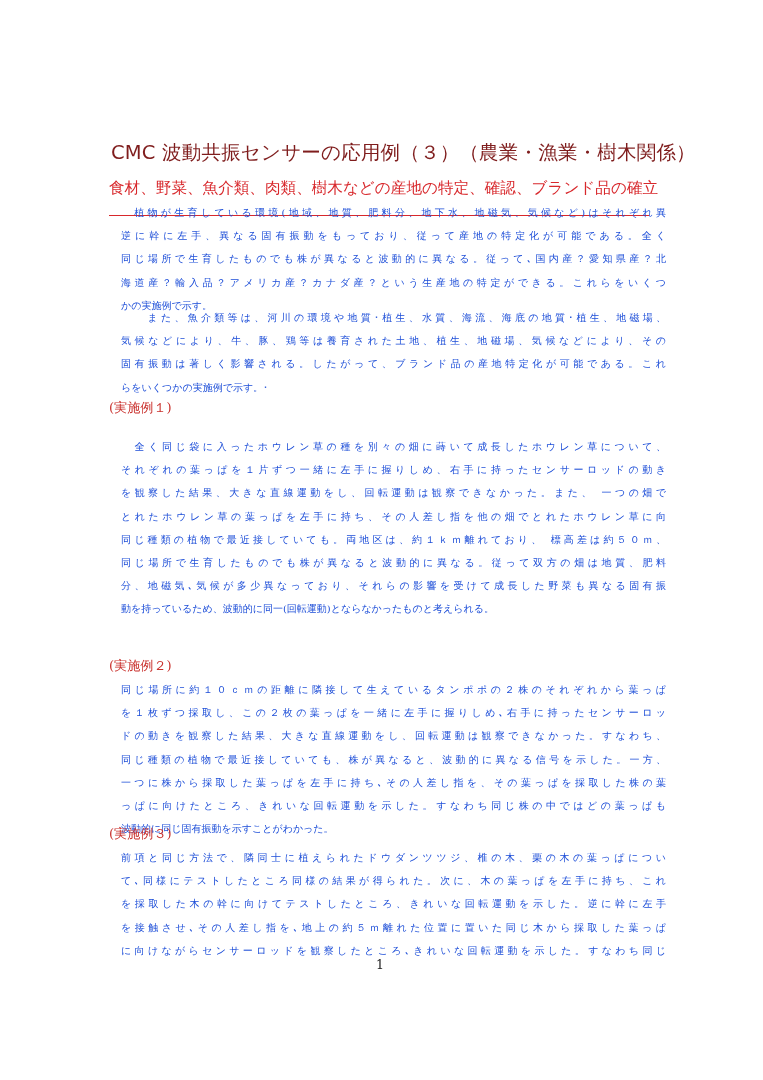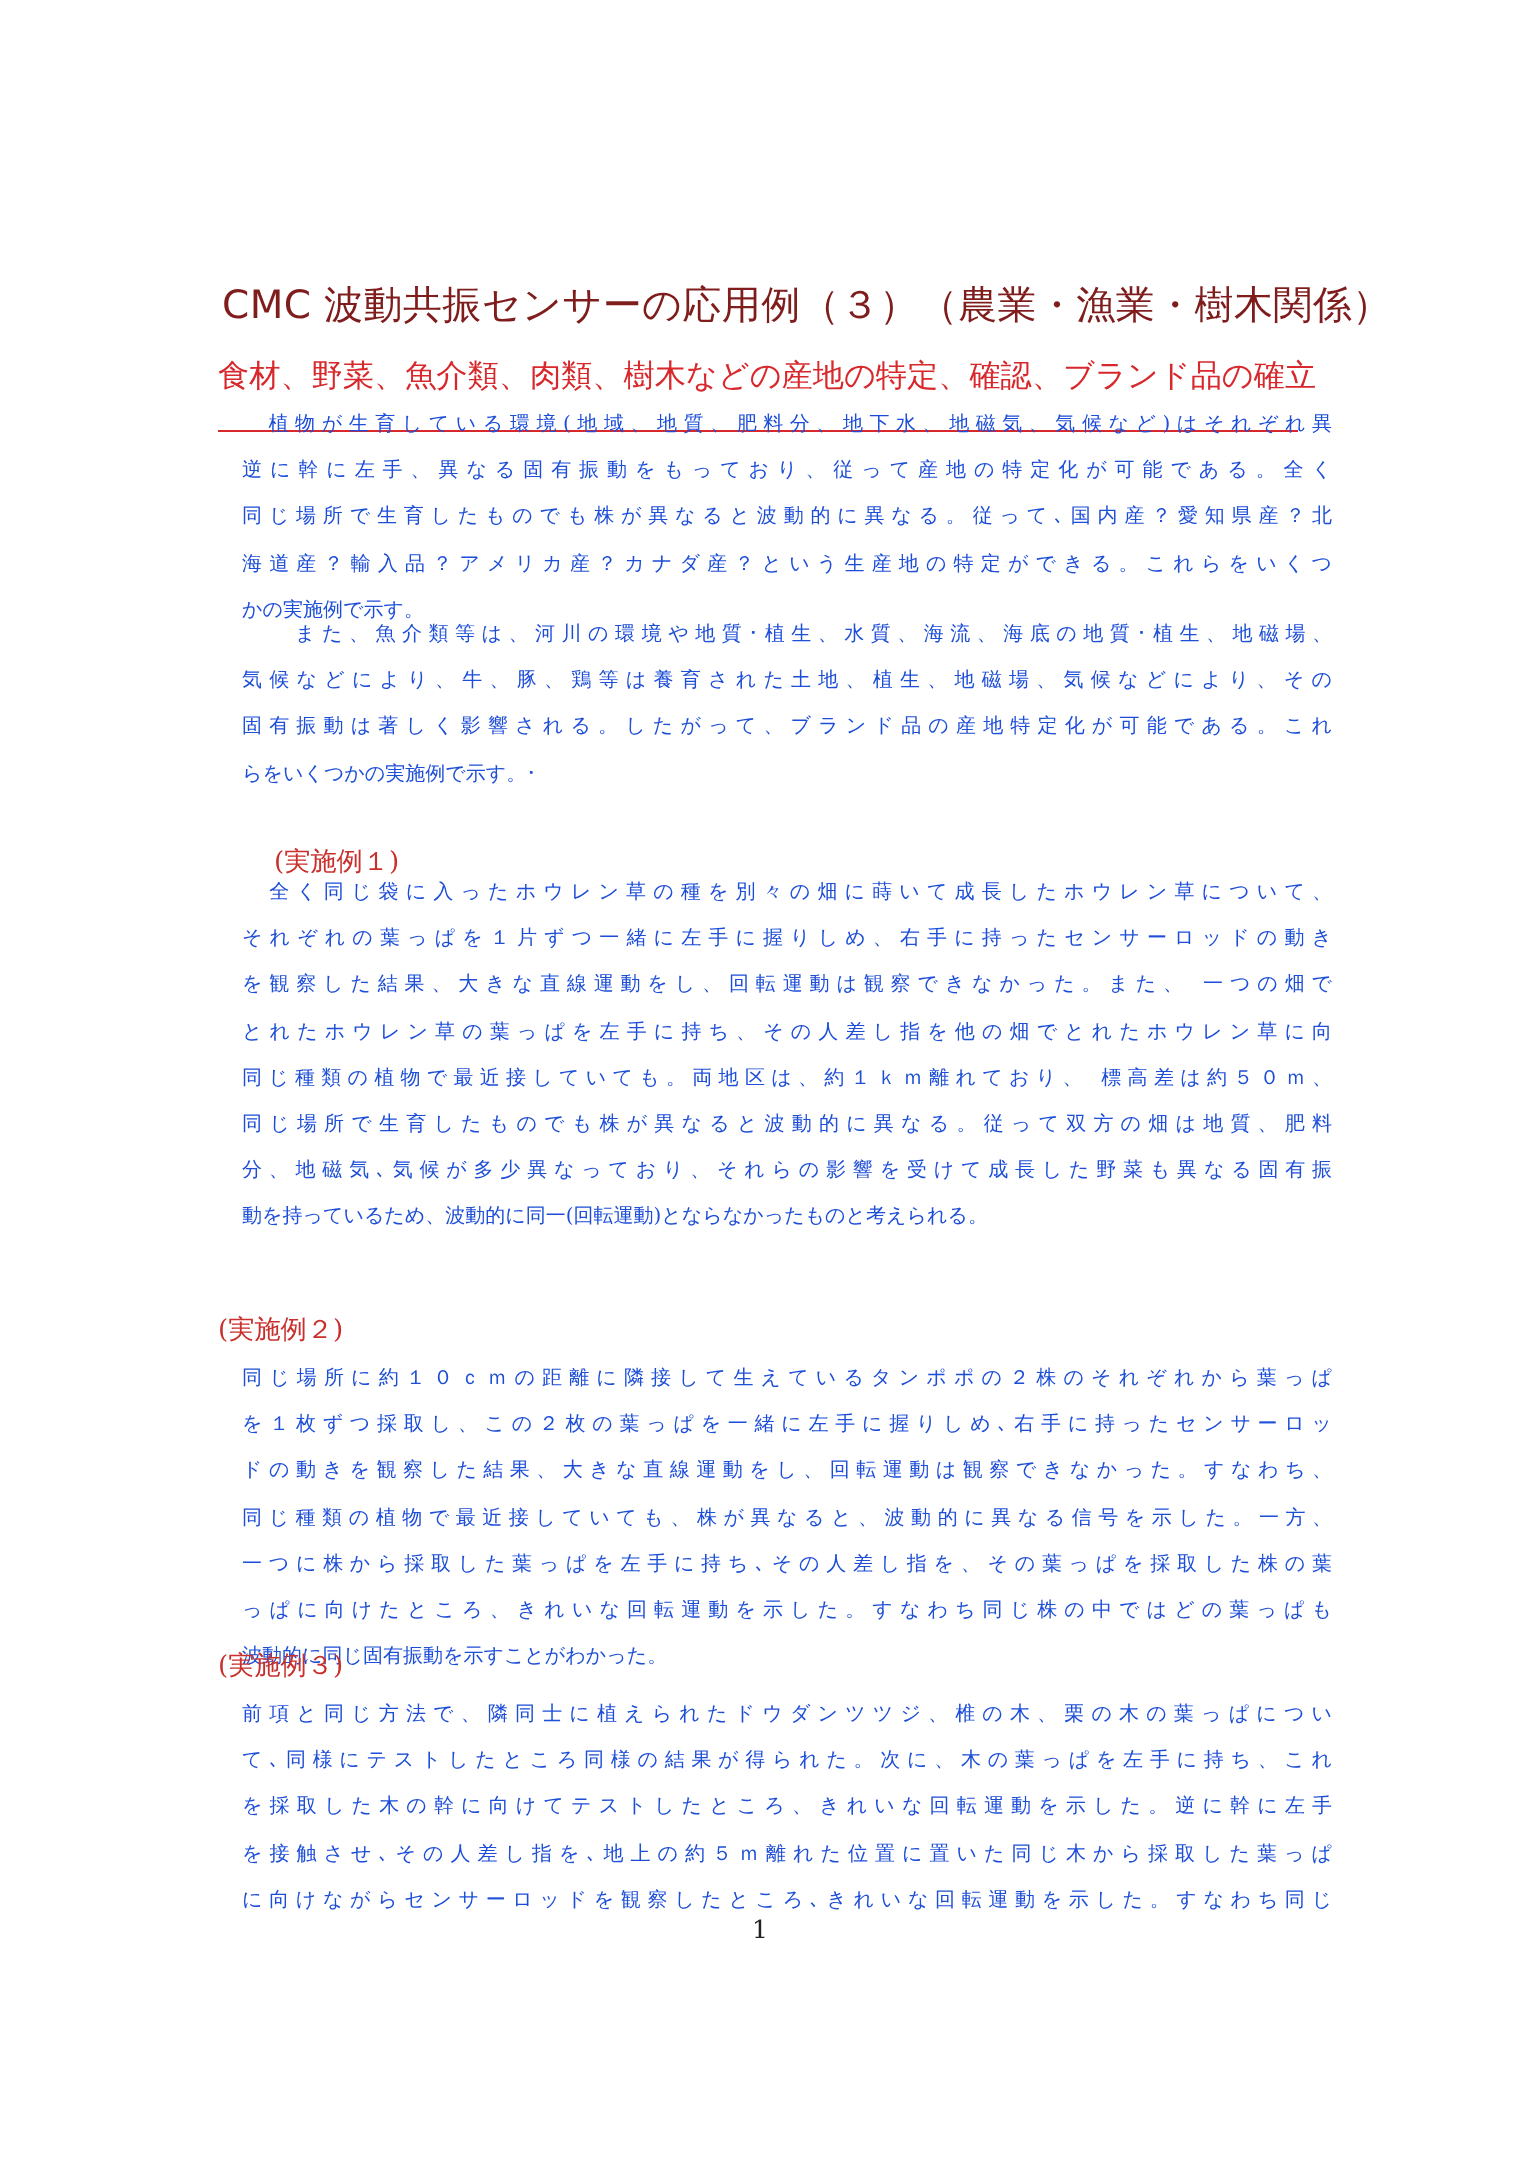--- a/index.html
+++ b/index.html
@@ -96,21 +96,21 @@
     <span class="line last">かの実施例で示す。</span>
   </div>
 
   <div class="para" style="top:306px;">
     <span class="line">　　また、魚介類等は、河川の環境や地質･植生、水質、海流、海底の地質･植生、地磁場、</span>
     <span class="line">気候などにより、牛、豚、鶏等は養育された土地、植生、地磁場、気候などにより、その</span>
     <span class="line">固有振動は著しく影響される。したがって、ブランド品の産地特定化が可能である。これ</span>
     <span class="line last">らをいくつかの実施例で示す。･</span>
   </div>
 
-  <div class="example-heading" style="top:421px;margin-left:28px;">(実施例１)</div>
+  <div class="example-heading" style="top:397px;">(実施例１)</div>
   <div class="para" style="top:435px;">
     <span class="line">　全く同じ袋に入ったホウレン草の種を別々の畑に蒔いて成長したホウレン草について、</span>
     <span class="line">それぞれの葉っぱを１片ずつ一緒に左手に握りしめ、右手に持ったセンサーロッドの動き</span>
     <span class="line">を観察した結果、大きな直線運動をし、回転運動は観察できなかった。また、 一つの畑で</span>
     <span class="line">とれたホウレン草の葉っぱを左手に持ち、その人差し指を他の畑でとれたホウレン草に向</span>
     <span class="line">同じ種類の植物で最近接していても。両地区は、約１ｋｍ離れており、 標高差は約５０ｍ、</span>
     <span class="line">同じ場所で生育したものでも株が異なると波動的に異なる。従って双方の畑は地質、肥料</span>
     <span class="line">分、地磁気､気候が多少異なっており、それらの影響を受けて成長した野菜も異なる固有振</span>
     <span class="line last">動を持っているため、波動的に同一(回転運動)とならなかったものと考えられる。</span>
   </div>

